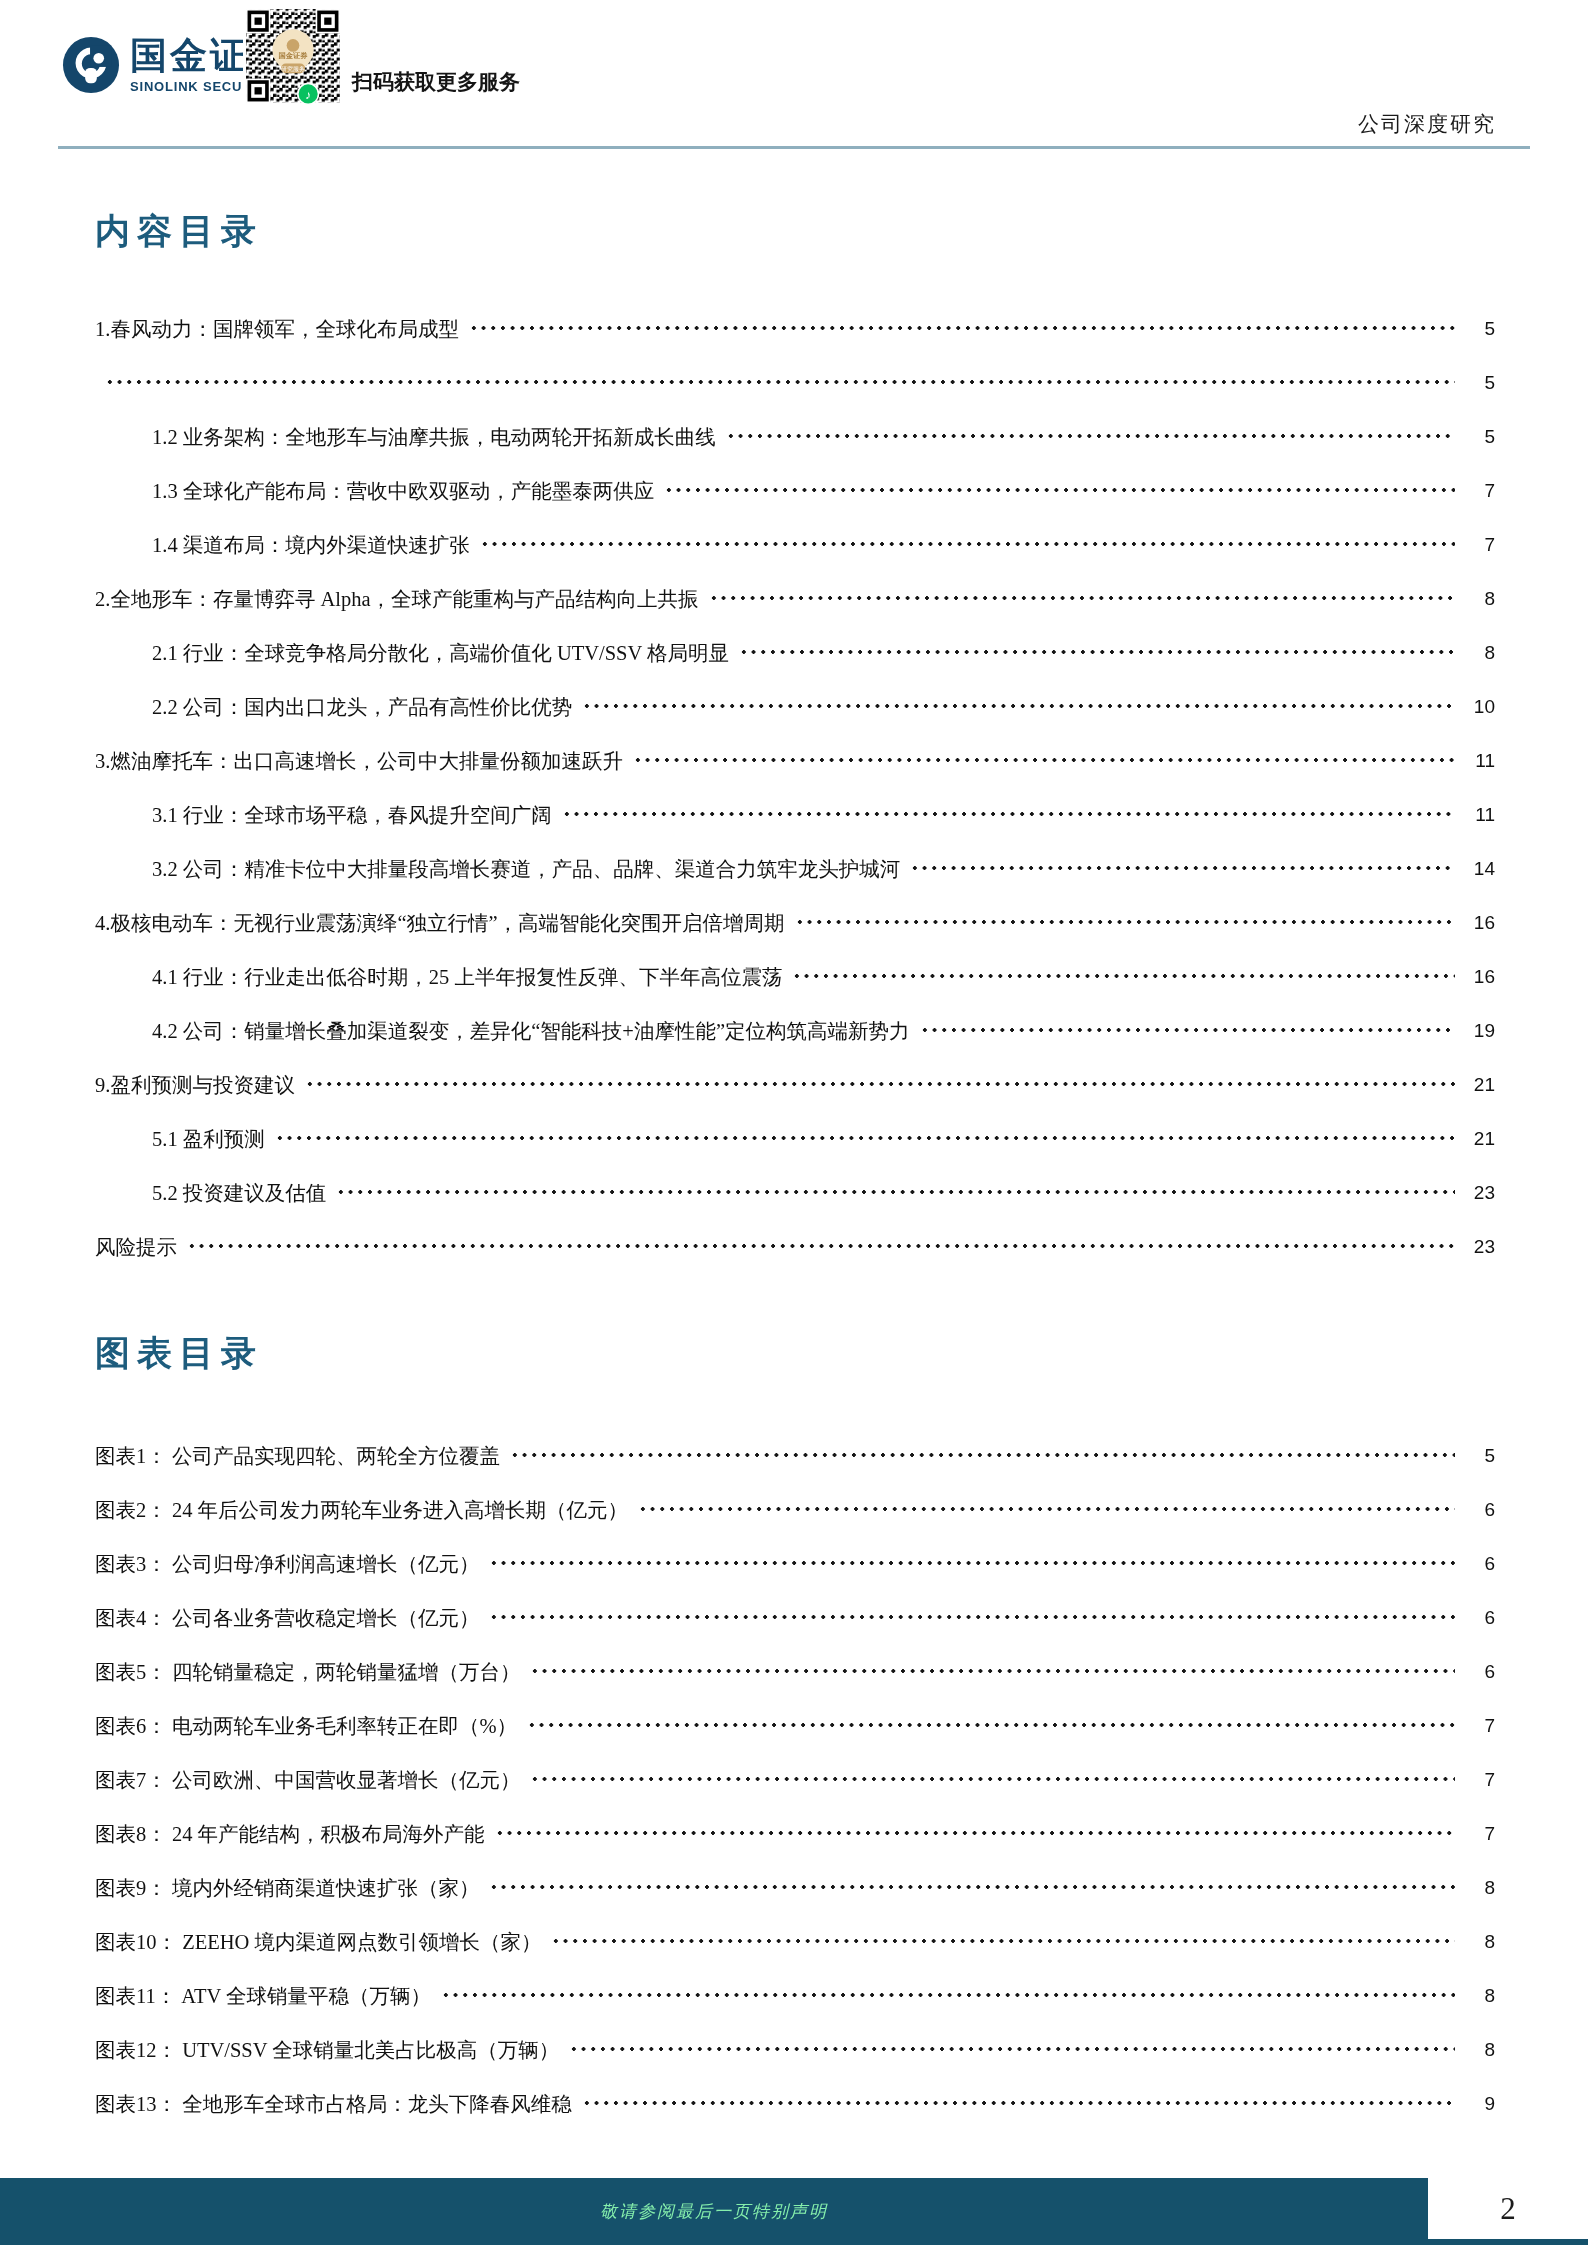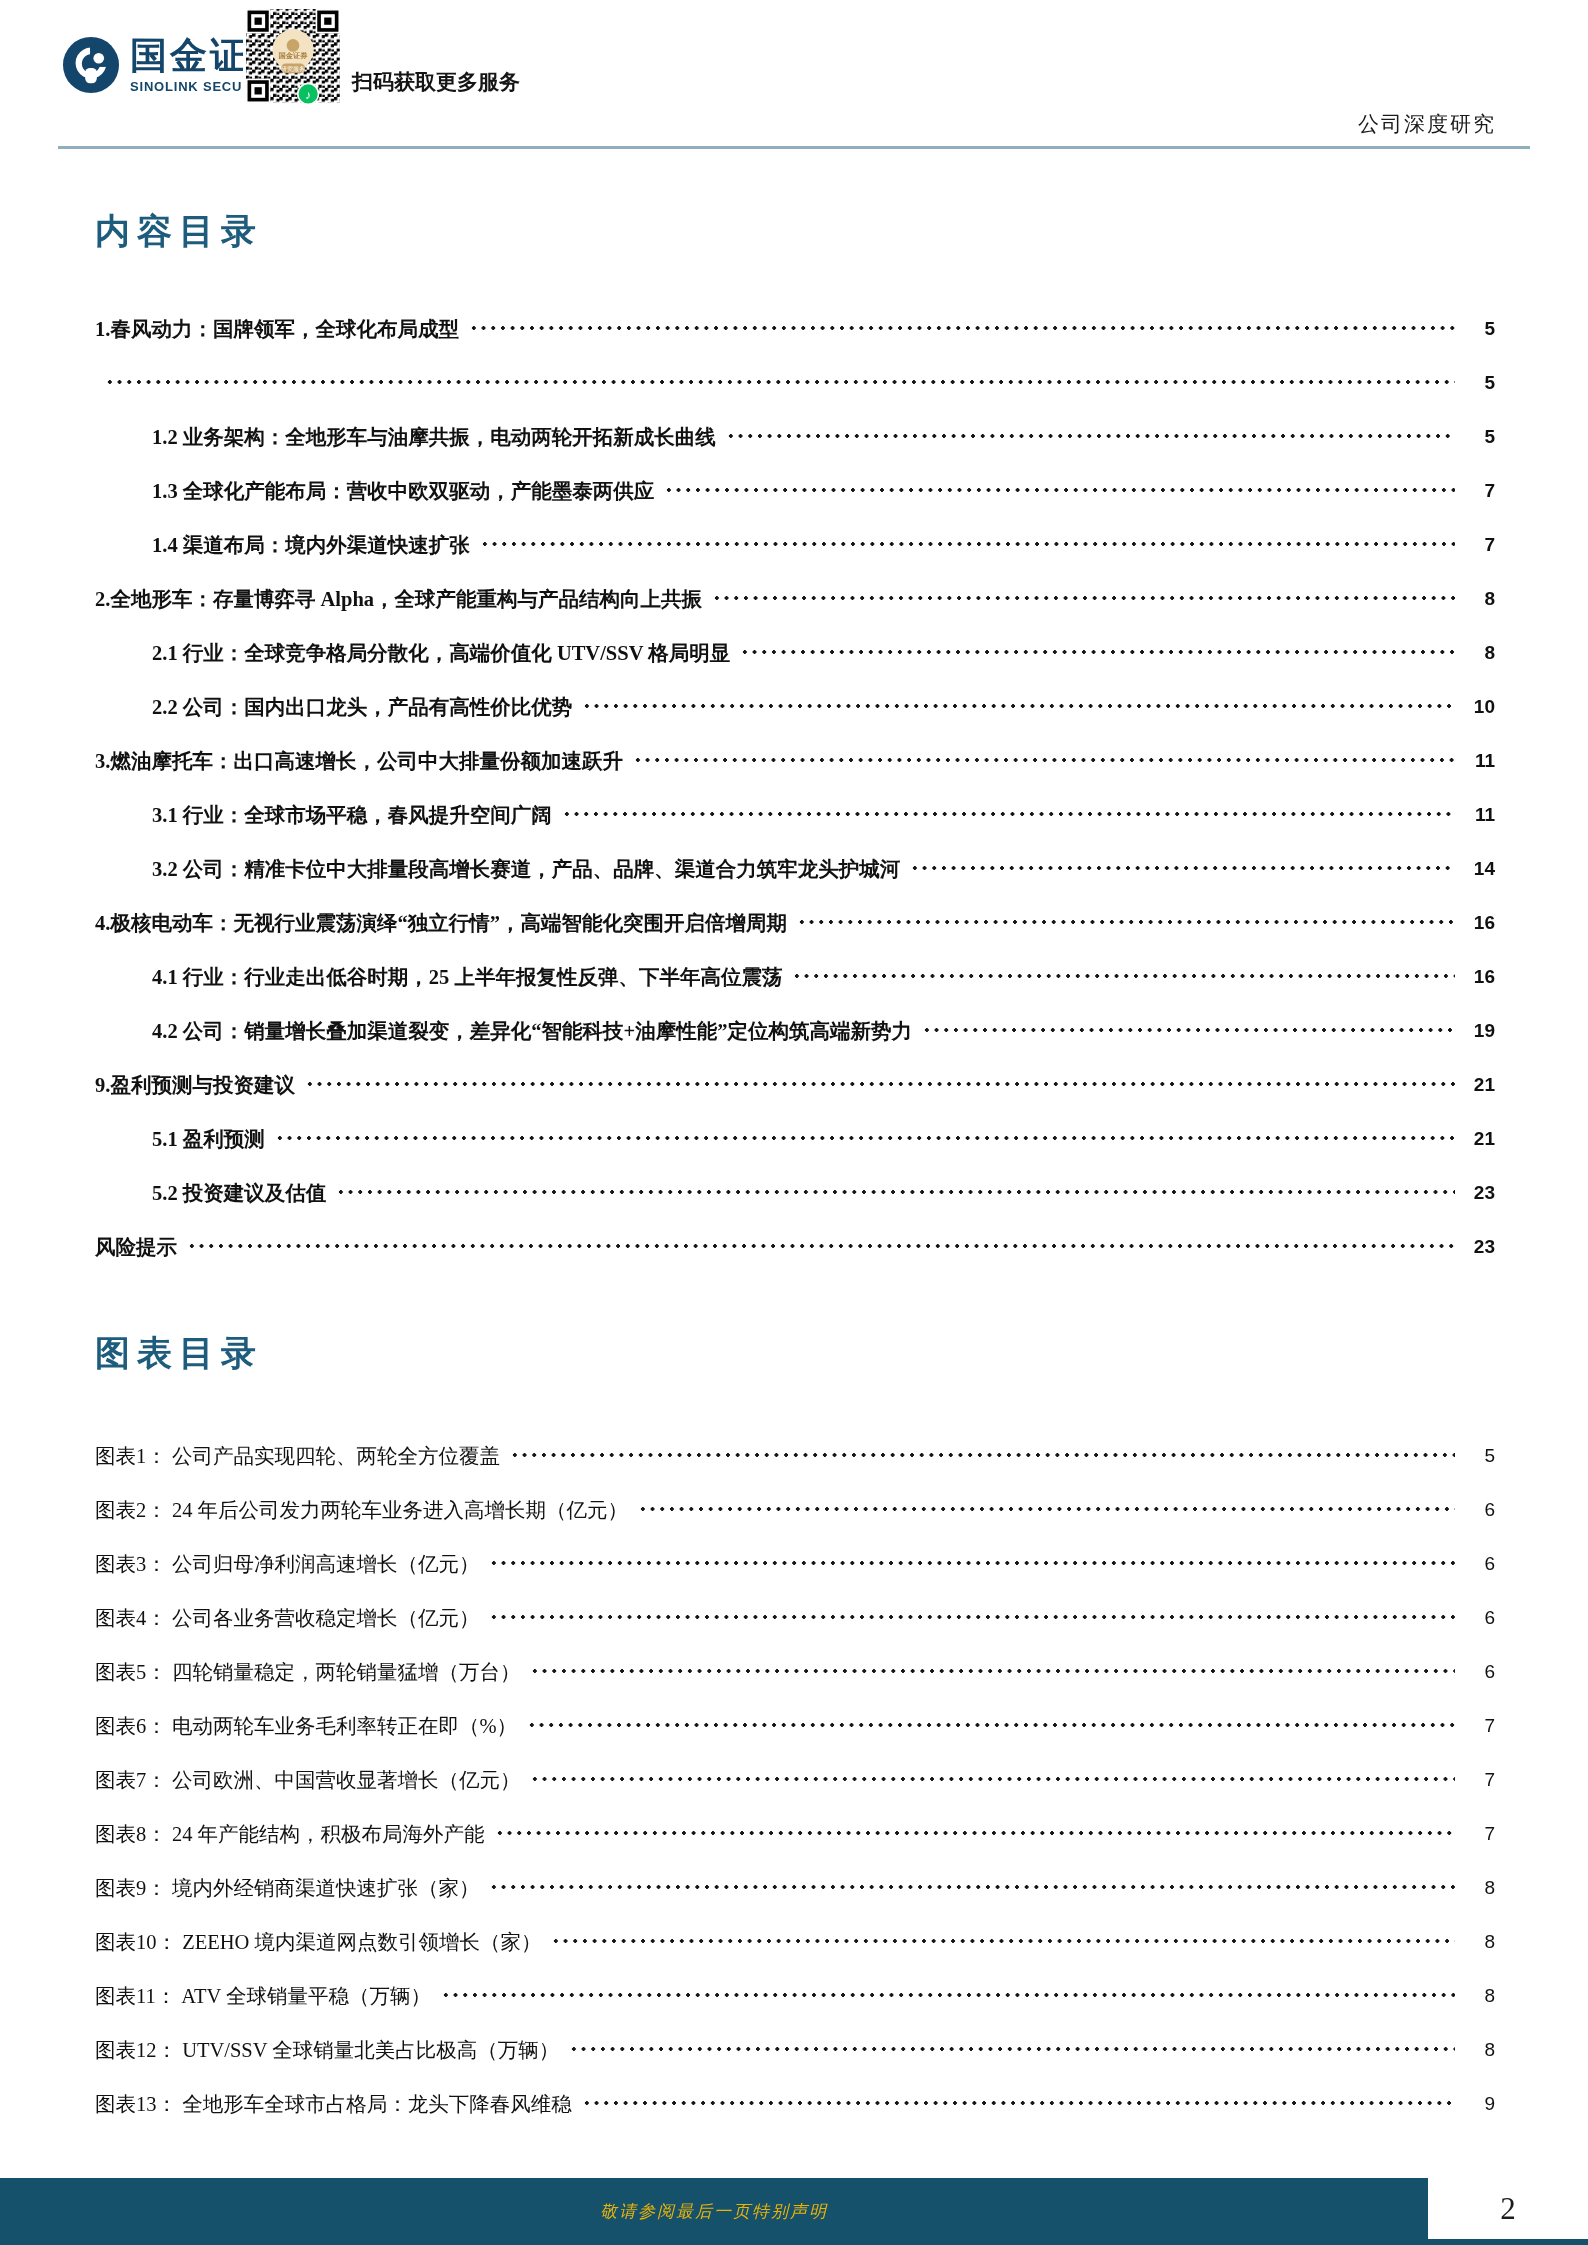--- a/index.html
+++ b/index.html
@@ -32,35 +32,35 @@
     font-weight:bold;font-size:21px;color:#151515;}
   .report-type{position:absolute;right:92px;top:110px;font-size:21px;color:#1a1a1a;letter-spacing:2px;}
   .header-rule{position:absolute;left:58px;right:58px;top:146px;height:3px;background:var(--header_line);}
   
   .section-title{position:absolute;left:95px;width:920px;text-align:left;
     font-size:35px;font-weight:bold;color:var(--title_teal);letter-spacing:7px;}
   #toc-title{top:208px;}
   #fig-title{top:1330px;}
   
   .list{position:absolute;left:95px;width:1400px;}
-  #toc-list{top:288px;font-weight:bold;}
+  #toc-list{top:288px;}
   #fig-list{top:1415px;}
   .row{display:flex;align-items:flex-end;height:54px;}
   .row .label{white-space:nowrap;font-size:20.5px;line-height:26px;}
   .row.indent .label{padding-left:57px;}
   .leader{flex:1 1 auto;height:26px;margin:0 8px 0 10px;
     background-image:radial-gradient(circle,#161616 1.6px,transparent 2px);
     background-size:9.7px 26px;background-position:left bottom 1px;background-repeat:repeat-x;}
   .row .page{font-size:20.5px;line-height:26px;min-width:32px;text-align:right;
     font-family:"Liberation Sans","DejaVu Sans",sans-serif;font-size:19px;}
   
   .footer{position:absolute;left:0;top:2178px;width:100%;height:67px;background:var(--footer_bar);}
   .footer-disclaimer{position:absolute;left:0;top:0;width:1428px;height:100%;
     display:flex;align-items:center;justify-content:center;
-    color:#eab308;font-size:17px;font-style:italic;letter-spacing:2px;}
+    color:#86efac;font-size:17px;font-style:italic;letter-spacing:2px;}
   .footer-pagebox{position:absolute;right:0;top:0;width:160px;height:61px;background:#ffffff;
     display:flex;align-items:center;justify-content:center;}
   .footer-pagenum{font-size:31px;color:#1c1c1c;}
 </style>
 </head>
 <body>
 
 <div class="header">
   <div class="brand">
     <svg class="brand-icon" viewBox="0 0 60 60">

